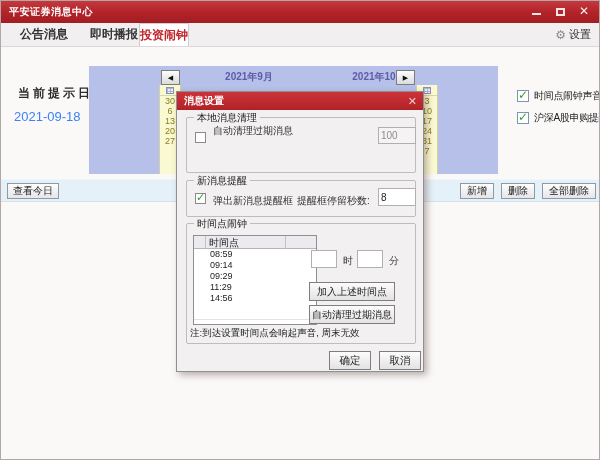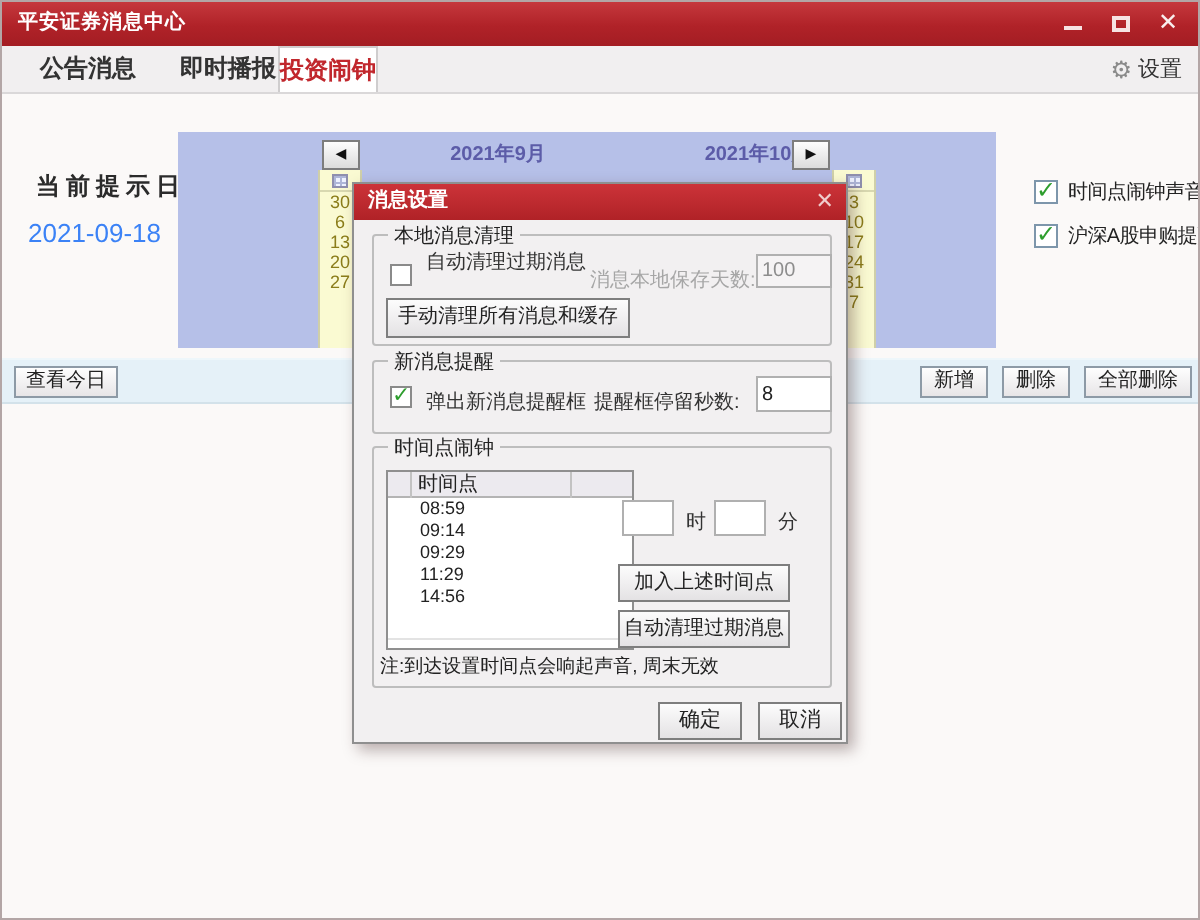--- a/index.html
+++ b/index.html
@@ -202,23 +202,21 @@
     <div class="dialog">
       <div class="dlg-title">
         <span class="t">消息设置</span>
         <span class="dlg-close">✕</span>
       </div>
 
       <div class="group g1">
         <span class="legend">本地消息清理</span>
         <span class="dcbx" style="left:8px; top:14px;"></span>
         <span class="dlabel" style="left:26px; top:6px;">自动清理过期消息</span>
-        <span class="dlabel gray" style="left:108px; top:15px;">消息本地保存天数:</span>
         <input class="dinput disabled" style="left: 191px; top: 9px; width: 38px; height: 17px;" value="100">
-        <div class="dbtn" style="left:6px; top:31px; width:122px; height:20px; line-height:18px;">手动清理所有消息和缓存</div>
       </div>
 
       <div class="group g2">
         <span class="legend">新消息提醒</span>
         <span class="dcbx" style="left:8px; top:12px;">
             <span class="ck">✓</span>
           </span>
         <span class="dlabel" style="left:26px; top:13px;">弹出新消息提醒框</span>
         <span class="dlabel" style="left:110px; top:13px;">提醒框停留秒数:</span>
         <input class="dinput" style="left: 191px; top: 7px; width: 38px; height: 18px;" value="8">

